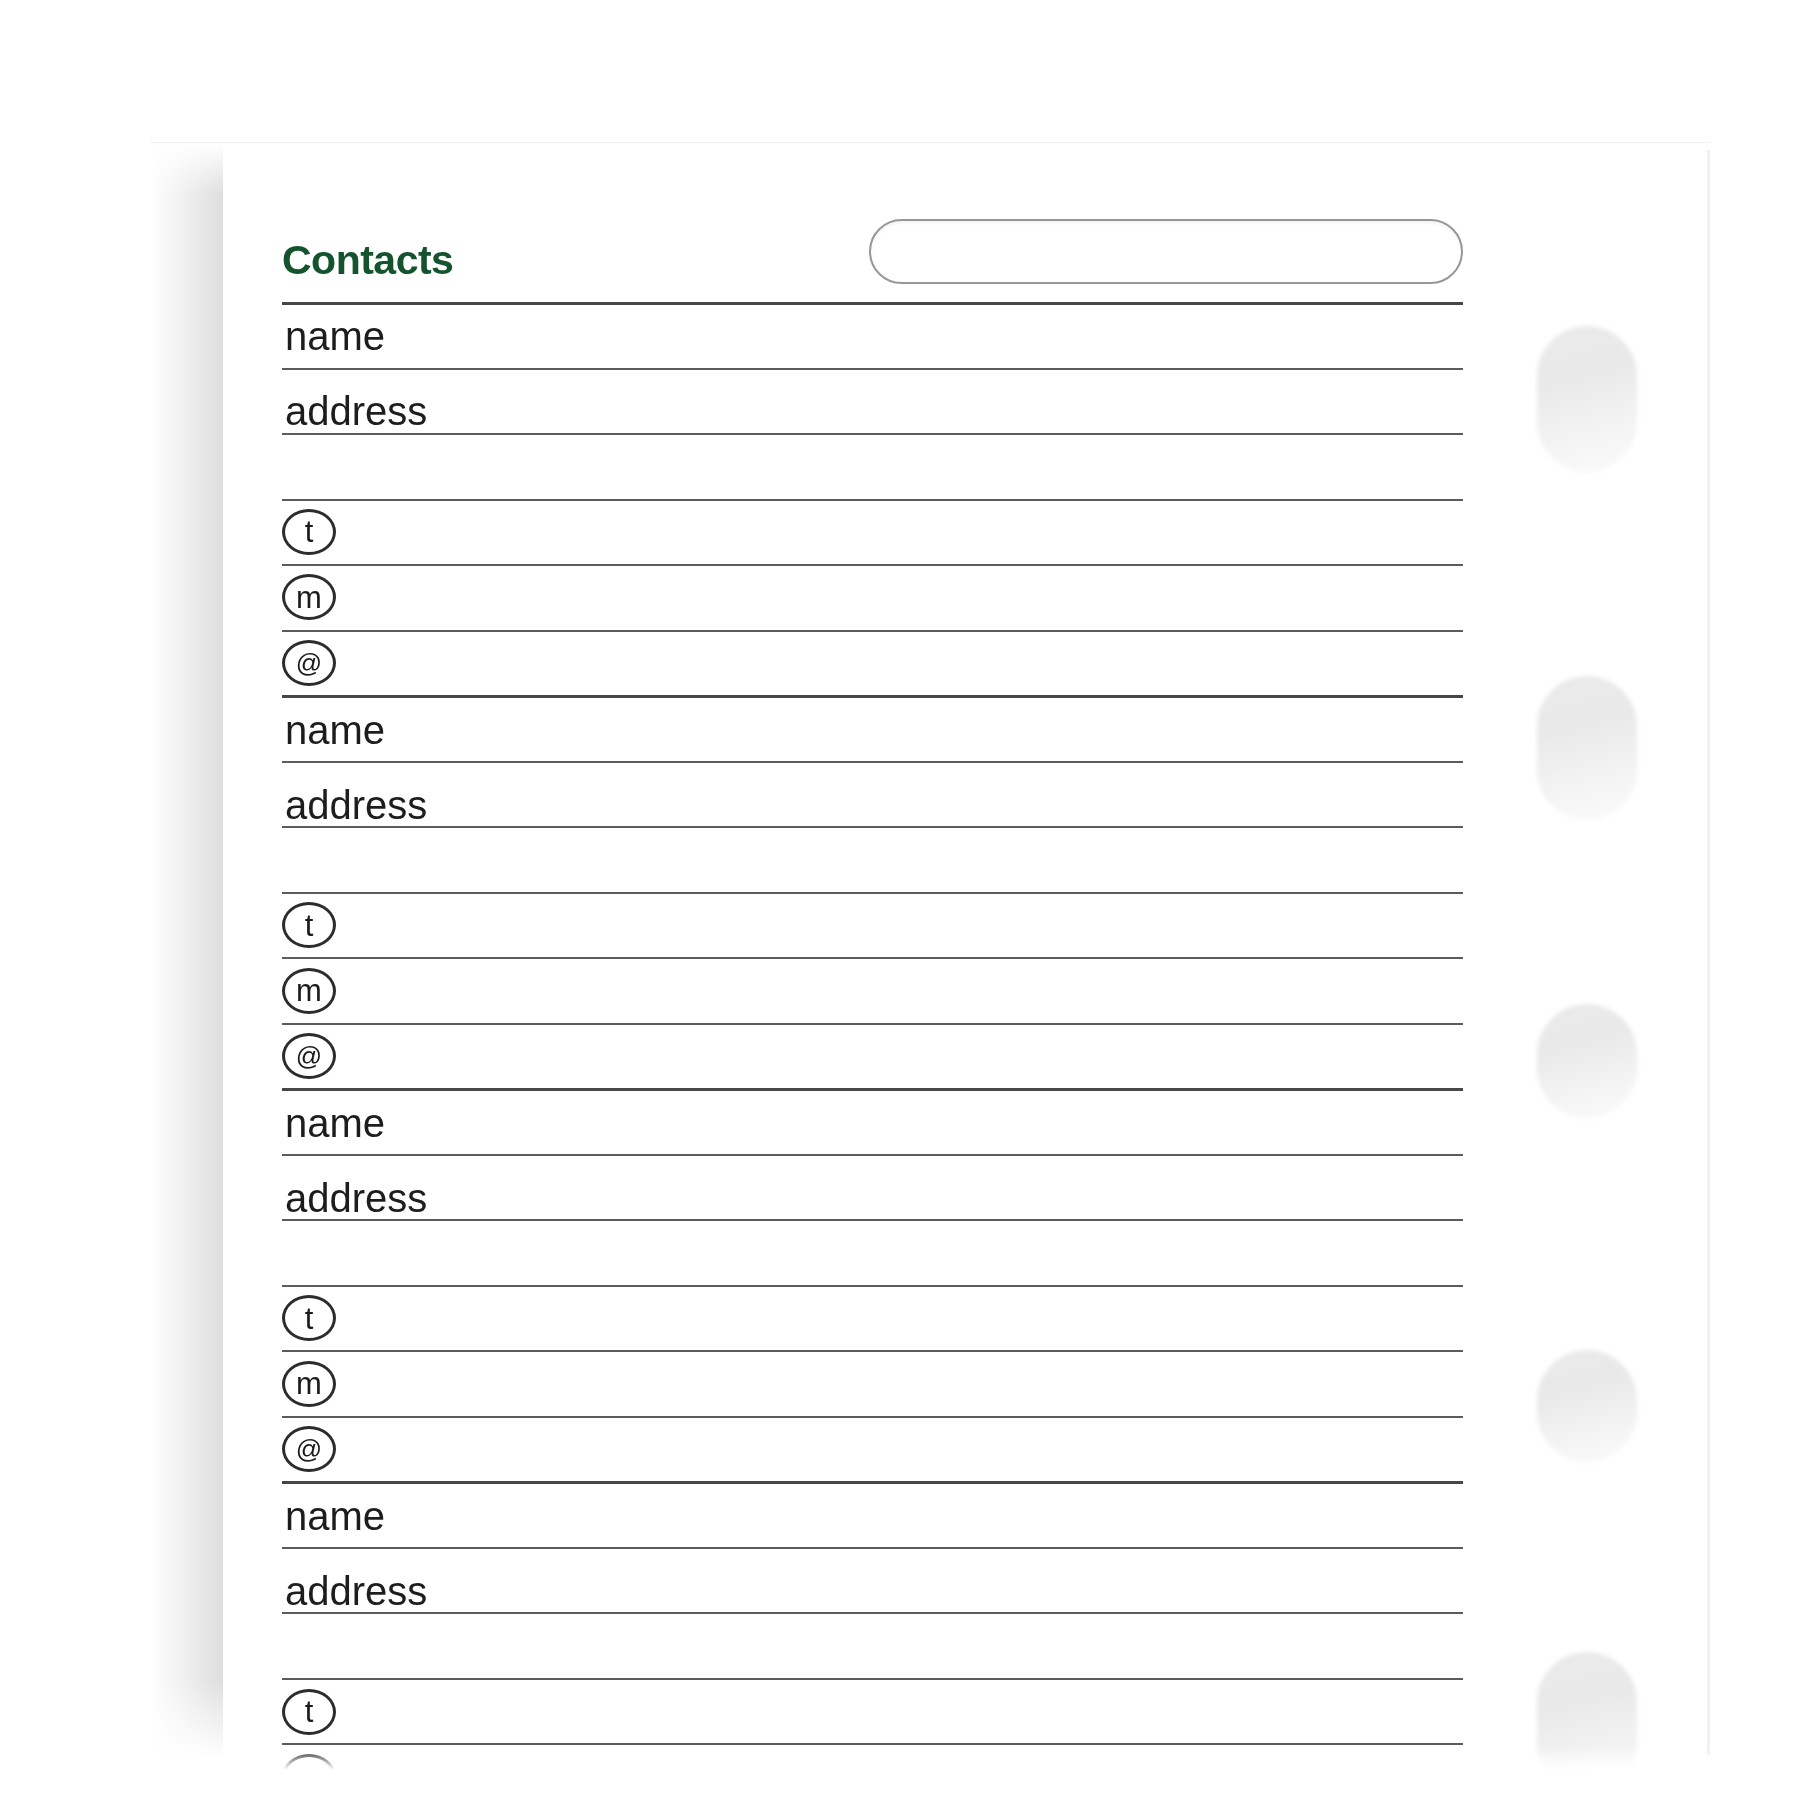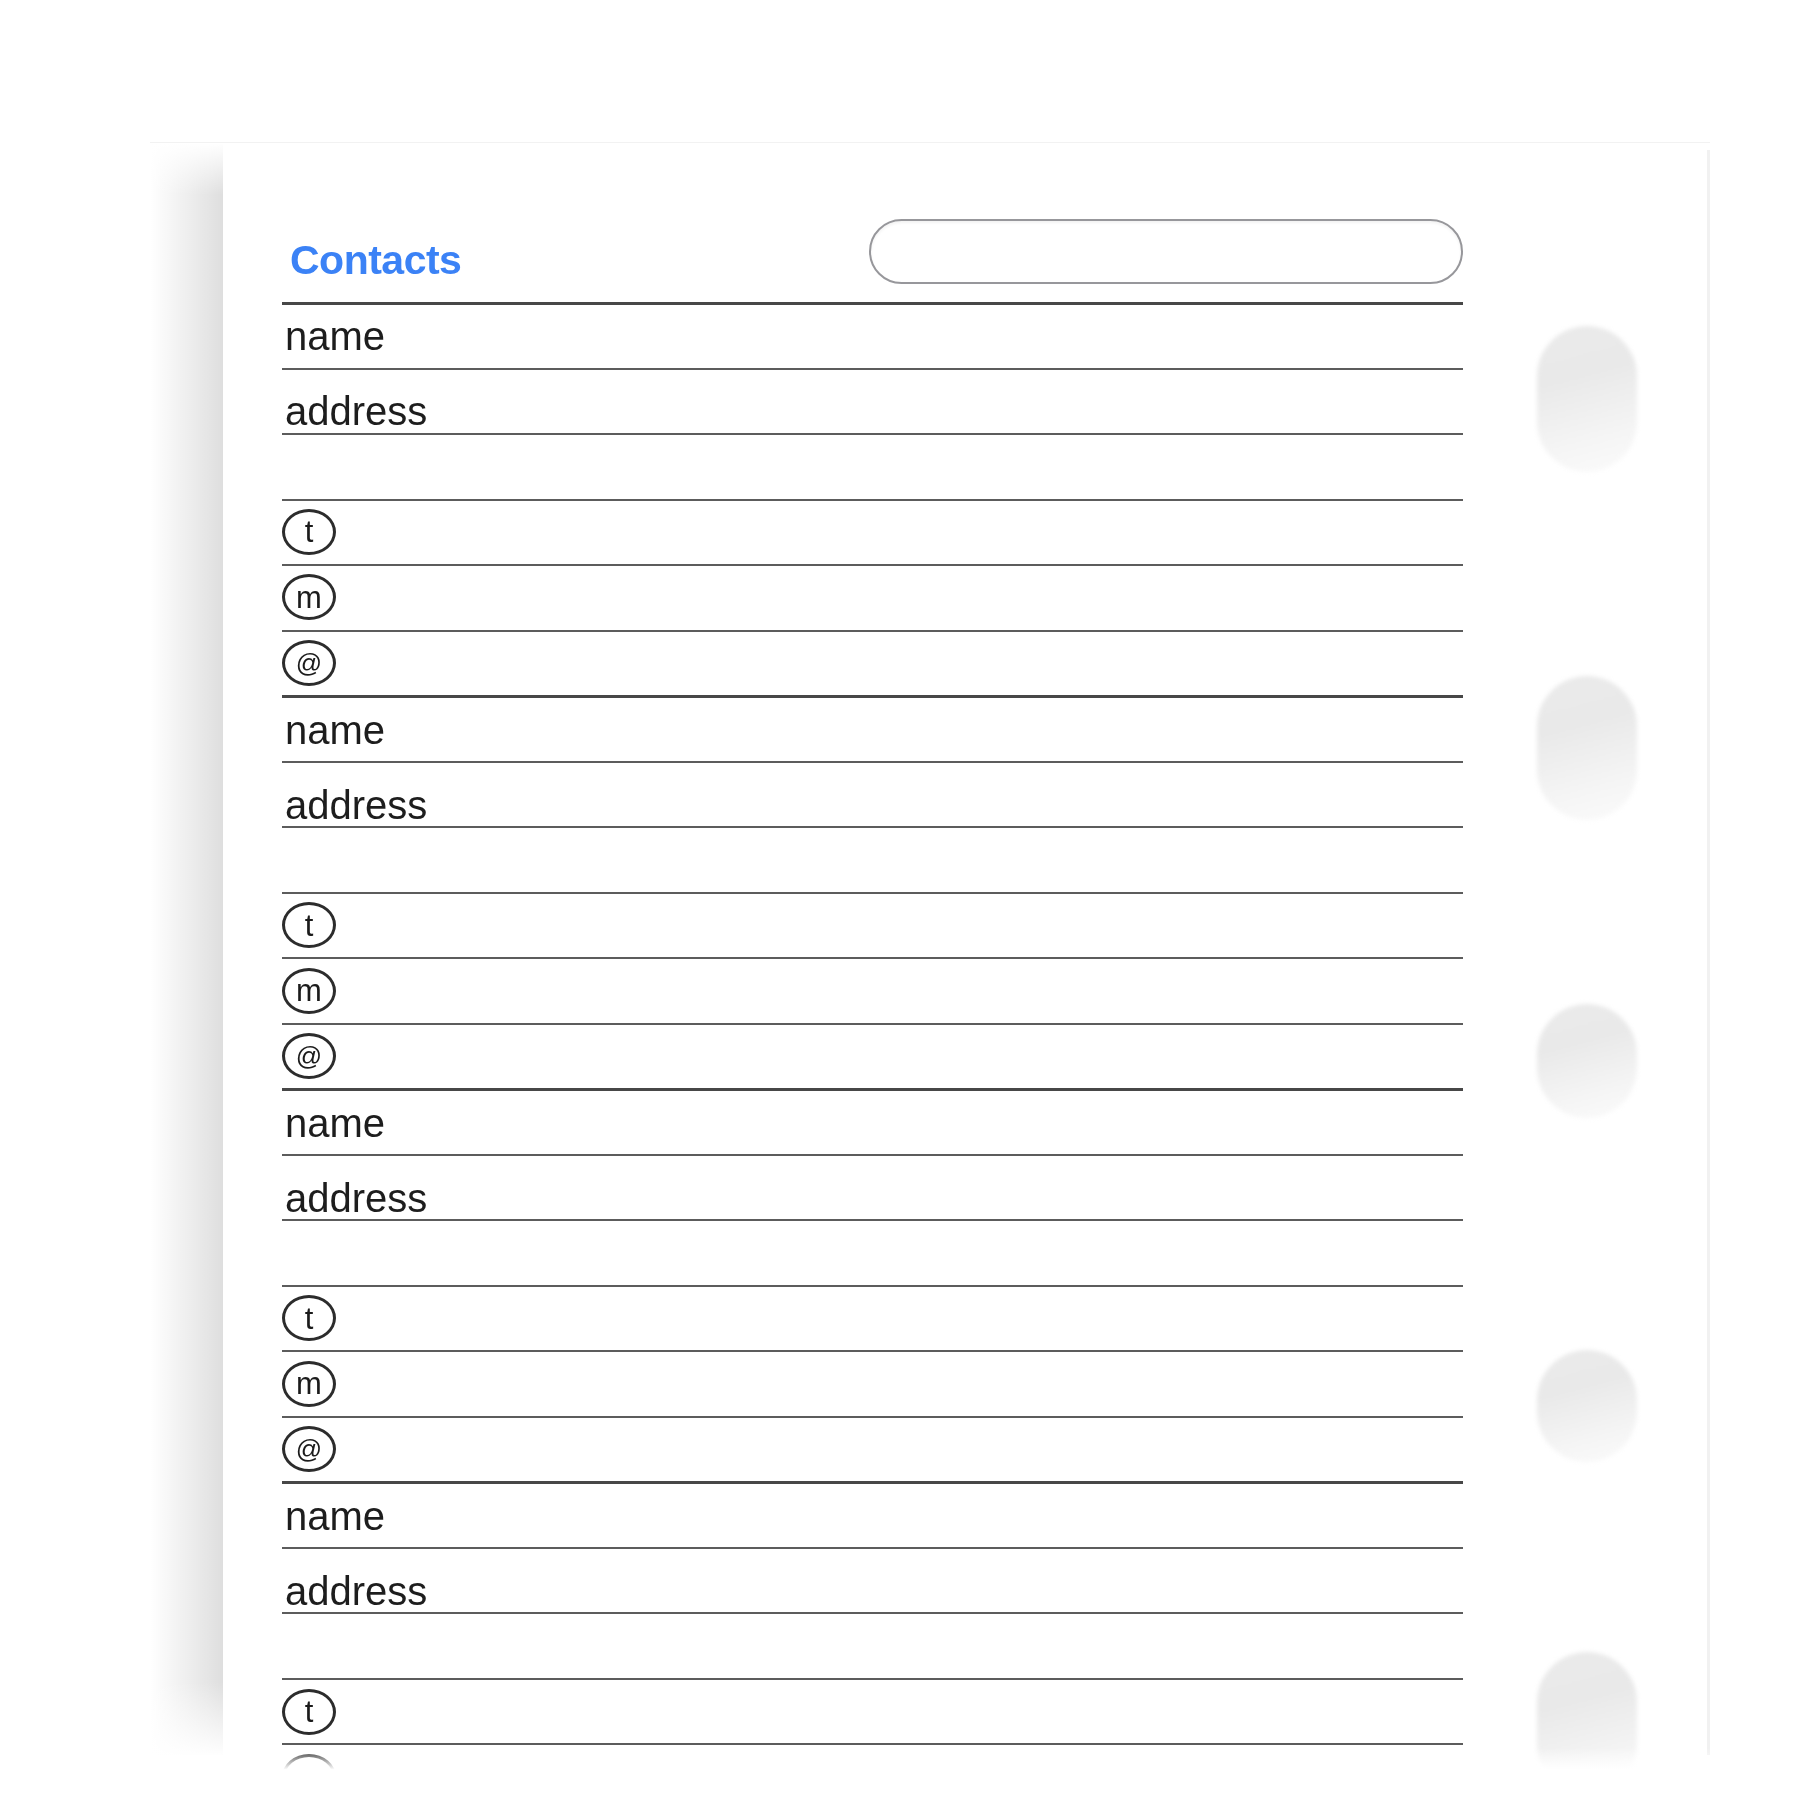--- a/index.html
+++ b/index.html
@@ -22,22 +22,22 @@
     background:linear-gradient(to top,#ffffff,rgba(255,255,255,0));
   }
   .page-top-edge{
     position:absolute;left:150px;top:142px;width:1560px;height:1px;background:#f2f2f2;
   }
   .page-right-edge{
     position:absolute;left:1707px;top:150px;width:3px;height:1605px;background:#f1f1f1;
   }
   
   .title{
-    position:absolute;left:290px;top:238px;margin:0;
-    font-size:41px;font-weight:700;letter-spacing:-0.5px;color:#3b82f6;line-height:44px;
+    position:absolute;left:282px;top:238px;margin:0;
+    font-size:41px;font-weight:700;letter-spacing:-0.5px;color:#14532d;line-height:44px;
   }
   .tab-box{
     position:absolute;left:869px;top:219px;width:594px;height:65px;
     box-sizing:border-box;border:2px solid #97979b;border-radius:33px;background:#ffffff;
     box-shadow:inset 0 2px 3px rgba(0,0,0,0.05);
   }
   
   .rule{position:absolute;left:282px;width:1181px;height:2px;background:#5c5c5c;}
   .rule-thick{height:3px;background:#474747;}
   

